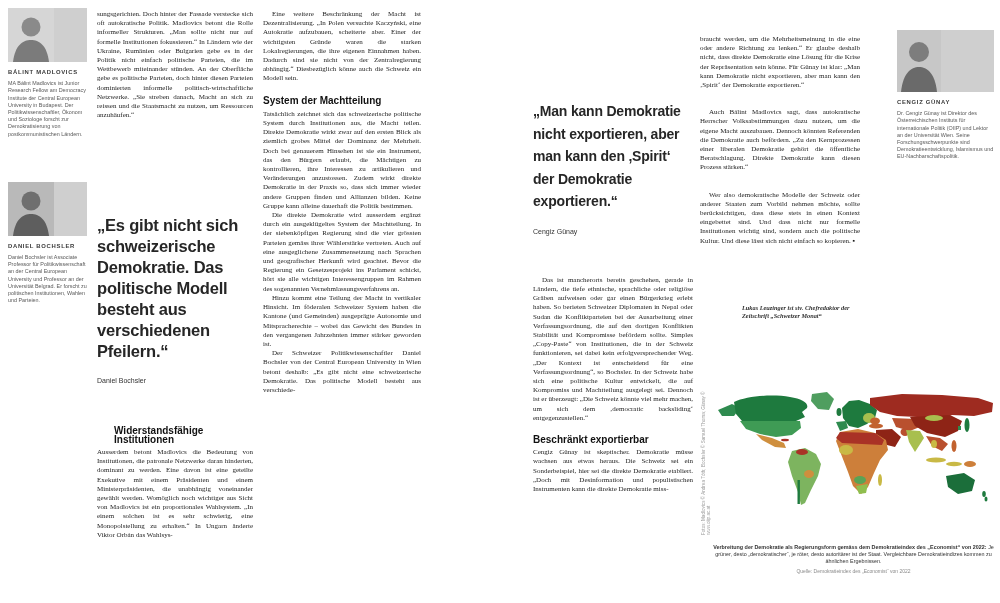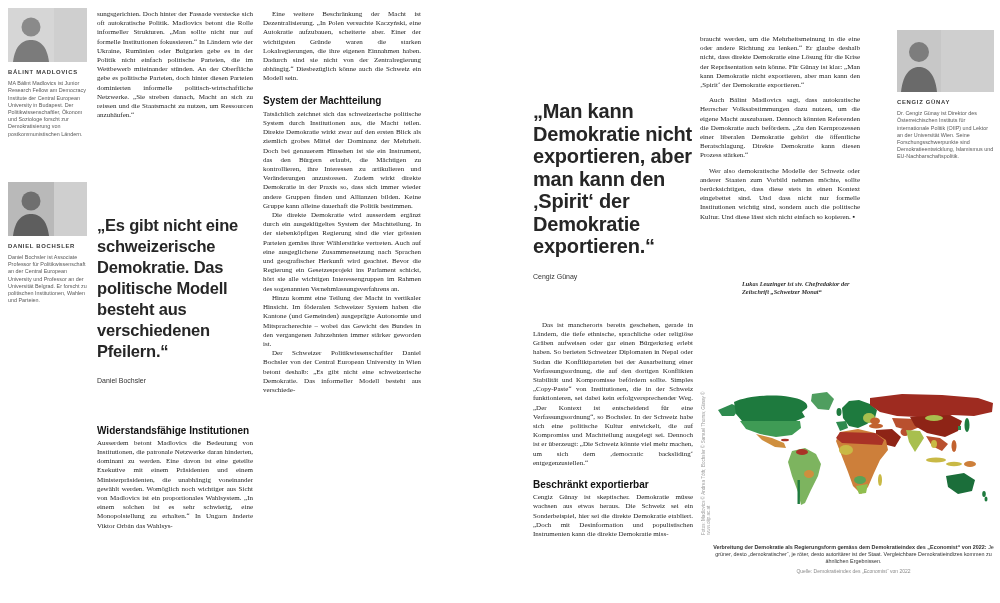--- a/index.html
+++ b/index.html
@@ -10,36 +10,36 @@
 
   
   .col { position:absolute; font-family:"Liberation Serif", serif;
          font-size:7px; line-height:9.2px; text-align:justify;
          hyphens:auto; -webkit-hyphens:auto; color:#1d1d1d; }
   .col p.indent { text-indent:9px; }
   .col1 { left:97px;  top:10px; width:156px; }
   .col2 { left:263px; top:10px; width:158px; }
   .col3 { left:533px; top:25px; width:160px; }
   .col4 { left:700px; top:25px; width:160px; }
-  .col4 p { margin-top:6px; }
+  .col4 p { margin-top:18px; }
   .col4 p:first-child { margin-top:10px; }
 
   h3.section { font-family:"Liberation Sans", sans-serif; font-size:10px;
                font-weight:bold; text-align:left; color:#111; }
-  .col1 h3.section { margin:40px 0 4px; }
+  .col1 h3.section { margin:40px 17px 4px; }
   .col2 h3.section { margin:12px 0 5px; }
   .col3 h3.section { margin:12px 0 4px; }
 
   
   .pullquote { font-family:"Liberation Sans", sans-serif; text-align:left; }
   .col1 .pullquote { margin-top:95px; }
   .col3 .pullquote { margin-top:75px; }
   .pq-text { font-size:16.5px; line-height:21px; font-weight:600;
              color:#262626; letter-spacing:-0.2px; text-align:left; hyphens:none; }
-  .pullquote.big .pq-text { font-size:20px; line-height:22.5px; font-weight:700; }
+  .pullquote.big .pq-text { font-size:14px; line-height:22.5px; font-weight:700; }
   .pq-attrib { font-size:7px; margin-top:14px; color:#333;
                font-family:"Liberation Sans", sans-serif; }
   .col3 .after-quote { margin-top:40px; }
 
   
   .rail { position:absolute; font-size:5.4px; line-height:7.2px; color:#555;
           text-align:left; }
   .left-rail  { left:8px;  top:8px;  width:79px; }
   .right-rail { left:897px; top:30px; width:97px; }
   .author2 { margin-top:44px; }
@@ -94,34 +94,34 @@
         </svg>
       </div>
       <div class="author-name">DANIEL BOCHSLER</div>
       <div class="author-bio">Daniel Bochsler ist Associate Professor für Politikwissenschaft an der Central European University und Professor an der Universität Belgrad. Er forscht zu politischen Institutionen, Wahlen und Parteien.</div>
     </div>
   </aside>
 
   <section class="col col1">
     <p>sungsgerichten. Doch hinter der Fassade verstecke sich oft autokratische Politik. Madlovics betont die Rolle informeller Strukturen. „Man sollte nicht nur auf formelle Institutionen fokussieren.“ In Ländern wie der Ukraine, Rumänien oder Bulgarien gebe es in der Politik nicht einfach politische Parteien, die im Wettbewerb miteinander stünden. An der Oberfläche gebe es politische Parteien, doch hinter diesen Parteien dominierten informelle politisch-wirtschaftliche Netzwerke. „Sie streben danach, Macht an sich zu reissen und die Staatsmacht zu nutzen, um Ressourcen anzuhäufen.“</p>
     <div class="pullquote">
-      <div class="pq-text">„Es gibt nicht eine schweizerische Demokratie. Das politische Modell besteht aus verschiedenen Pfeilern.“</div>
+      <div class="pq-text">„Es gibt nicht sich schweizerische Demokratie. Das politische Modell besteht aus verschiedenen Pfeilern.“</div>
       <div class="pq-attrib">Daniel Bochsler</div>
     </div>
     <h3 class="section">Widerstandsfähige Institutionen</h3>
     <p>Ausserdem betont Madlovics die Bedeutung von Institutionen, die patronale Netzwerke daran hinderten, dominant zu werden. Eine davon ist eine geteilte Exekutive mit einem Präsidenten und einem Ministerpräsidenten, die unabhängig voneinander gewählt werden. Womöglich noch wichtiger aus Sicht von Madlovics ist ein proportionales Wahlsystem. „In einem solchen ist es sehr schwierig, eine Monopolstellung zu erhalten.“ In Ungarn änderte Viktor Orbán das Wahlsys-</p>
   </section>
 
   <section class="col col2">
     <p class="indent">Eine weitere Beschränkung der Macht ist Dezentralisierung. „In Polen versuchte Kaczyński, eine Autokratie aufzubauen, scheiterte aber. Einer der wichtigsten Gründe waren die starken Lokalregierungen, die ihre eigenen Einnahmen haben. Dadurch sind sie nicht von der Zentralregierung abhängig.“ Diesbezüglich könne auch die Schweiz ein Modell sein.</p>
     <h3 class="section">System der Machtteilung</h3>
     <p>Tatsächlich zeichnet sich das schweizerische politische System durch Institutionen aus, die Macht teilen. Direkte Demokratie wirkt zwar auf den ersten Blick als ziemlich grobes Mittel der Dominanz der Mehrheit. Doch bei genauerem Hinsehen ist sie ein Instrument, das den Bürgern erlaubt, die Mächtigen zu kontrollieren, ihre Interessen zu artikulieren und Veränderungen anzustossen. Zudem wirkt direkte Demokratie in der Praxis so, dass sich immer wieder andere Gruppen finden und Allianzen bilden. Keine Gruppe kann alleine dauerhaft die Politik bestimmen.</p>
     <p class="indent">Die direkte Demokratie wird ausserdem ergänzt durch ein ausgeklügeltes System der Machtteilung. In der siebenköpfigen Regierung sind die vier grössten Parteien gemäss ihrer Wählerstärke vertreten. Auch auf eine ausgeglichene Zusammensetzung nach Sprachen und geografischer Herkunft wird geachtet. Bevor die Regierung ein Gesetzesprojekt ins Parlament schickt, hört sie alle wichtigen Interessengruppen im Rahmen des sogenannten Vernehmlassungsverfahrens an.</p>
     <p class="indent">Hinzu kommt eine Teilung der Macht in vertikaler Hinsicht. Im föderalen Schweizer System haben die Kantone (und Gemeinden) ausgeprägte Autonomie und Mitspracherechte – wobei das Gewicht des Bundes in den vergangenen Jahrzehnten immer stärker geworden ist.</p>
-    <p class="indent">Der Schweizer Politikwissenschaftler Daniel Bochsler von der Central European University in Wien betont deshalb: „Es gibt nicht eine schweizerische Demokratie. Das informeller Modell besteht aus verschiede-</p>
+    <p class="indent">Der Schweizer Politikwissenschaftler Daniel Bochsler von der Central European University in Wien betont deshalb: „Es gibt nicht eine schweizerische Demokratie. Das politische Modell besteht aus verschiede-</p>
   </section>
 
   <section class="col col3">
     <div class="pullquote big">
       <div class="pq-text">„Man kann Demokratie nicht exportieren, aber man kann den ‚Spirit‘ der Demokratie exportieren.“</div>
       <div class="pq-attrib">Cengiz Günay</div>
     </div>
     <p class="indent after-quote">Das ist mancherorts bereits geschehen, gerade in Ländern, die tiefe ethnische, sprachliche oder religiöse Gräben aufweisen oder gar einen Bürgerkrieg erlebt haben. So berieten Schweizer Diplomaten in Nepal oder Sudan die Konfliktparteien bei der Ausarbeitung einer Verfassungsordnung, die auf den dortigen Konflikten Stabilität und Kompromisse befördern sollte. Simples „Copy-Paste“ von Institutionen, die in der Schweiz funktionieren, sei dabei kein erfolgversprechender Weg. „Der Kontext ist entscheidend für eine Verfassungsordnung“, so Bochsler. In der Schweiz habe sich eine politische Kultur entwickelt, die auf Kompromiss und Machtteilung ausgelegt sei. Dennoch ist er überzeugt: „Die Schweiz könnte viel mehr machen, um sich dem ‚democratic backsliding‘ entgegenzustellen.“</p>
     <h3 class="section">Beschränkt exportierbar</h3>
     <p>Cengiz Günay ist skeptischer. Demokratie müsse wachsen aus etwas heraus. Die Schweiz sei ein Sonderbeispiel, hier sei die direkte Demokratie etabliert. „Doch mit Desinformation und populistischen Instrumenten kann die direkte Demokratie miss-</p>

